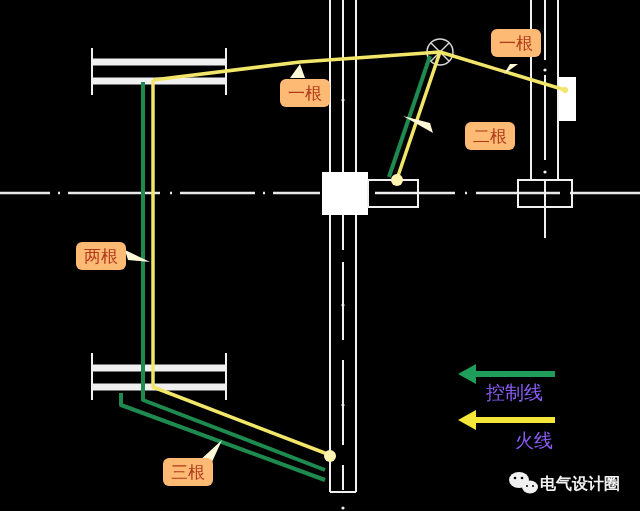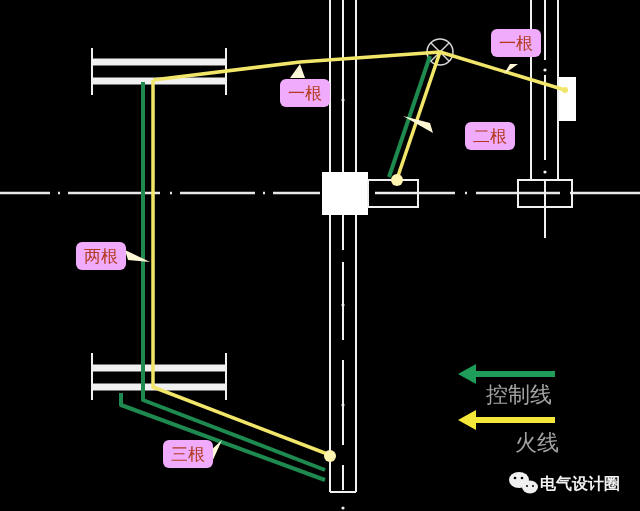--- a/index.html
+++ b/index.html
@@ -1,23 +1,23 @@
 <!DOCTYPE html>
 <html><head>
 <meta charset="utf-8">
 <style>
   html, body { margin: 0; padding: 0; background: #000; }
   body { width: 640px; height: 511px; overflow: hidden; position: relative; font-family: "DejaVu Sans", sans-serif; }
   #canvas { position: absolute; left: 0; top: 0; width: 640px; height: 511px; }
   .callout {
-    position: absolute; background: #f0abfc; color: #b23a1c;
+    position: absolute; background: #fdba74; color: #b23a1c;
     border-radius: 6px; font-size: 17px; padding: 3px 8px; line-height: 22px;
     white-space: nowrap;
   }
-  .legend-label { position: absolute; color: #a3a3a3; font-size: 22px; white-space: nowrap; }
+  .legend-label { position: absolute; color: #8b5cf6; font-size: 19px; white-space: nowrap; }
   .watermark { position: absolute; color: #f0f0f0; font-size: 16px; font-weight: bold; white-space: nowrap; }
 </style>
 </head>
 <body>
 
 <svg id="canvas" viewBox="0 0 640 511" xmlns="http://www.w3.org/2000/svg">
 
   <g stroke="#e8e8e8" stroke-width="2.5">
     <line x1="0" y1="193" x2="50" y2="193"></line>
       <line x1="58" y1="193" x2="60" y2="193"></line>
@@ -129,18 +129,18 @@
       <circle cx="522" cy="478" r="1.3" fill="#000"></circle>
     <circle cx="527" cy="486" r="1" fill="#000"></circle>
       <circle cx="533" cy="486" r="1" fill="#000"></circle>
   </g>
 </svg>
 
 <div class="callout" style="left:280px; top:79px;">一根</div>
 <div class="callout" style="left:491px; top:29px;">一根</div>
 <div class="callout" style="left:436px; top:122px;margin-left:29px;">二根</div>
 <div class="callout" style="left:76px; top:242px;">两根</div>
-<div class="callout" style="left:163px; top:440px;">三根</div>
+<div class="callout" style="left:163px; top:458px;">三根</div>
 
 <div class="legend-label" style="left:486px; top:380px;">控制线</div>
 <div class="legend-label" style="left:515px; top:428px;">火线</div>
 
 <div class="watermark" style="left:540px; top:474px;">电气设计圈</div>
 
 </body></html>

